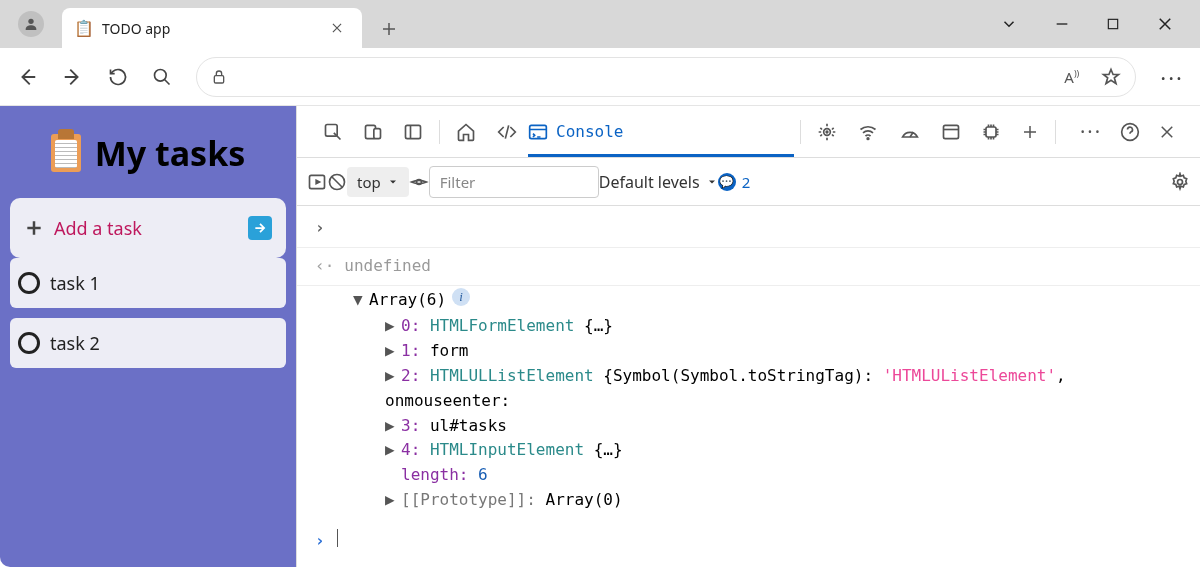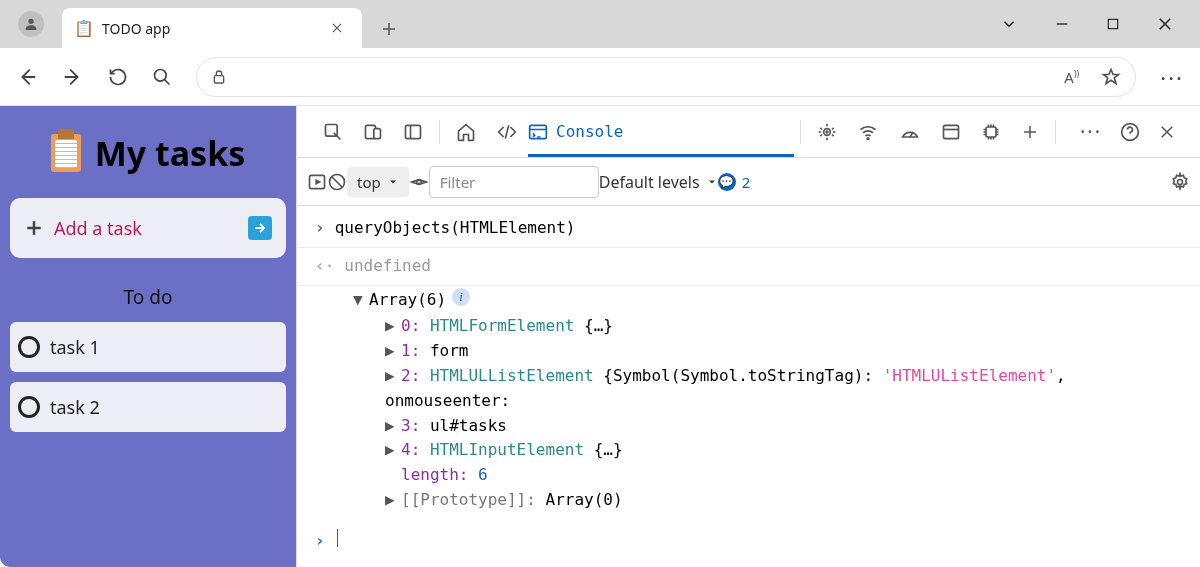--- a/index.html
+++ b/index.html
@@ -179,21 +179,20 @@
       <svg width="20" height="20" viewBox="0 0 24 24" stroke="#444" stroke-width="3">
           <path d="M12 4v16M4 12h16"></path>
         </svg>
       <span>Add a task</span>
       <span class="add-go">
           <svg width="14" height="14" viewBox="0 0 24 24" fill="none" stroke="white" stroke-width="3">
             <path d="M4 12h14M12 5l7 7-7 7"></path>
           </svg>
         </span>
     </div>
-    <div class="section-label">To do</div>
     <div class="task">
       <span class="task-circle"></span>
       <span>task 1</span>
     </div>
     <div class="task">
       <span class="task-circle"></span>
       <span>task 2</span>
     </div>
   </div>
 
@@ -331,21 +330,20 @@
           <svg width="20" height="20" viewBox="0 0 24 24" fill="none" stroke="currentColor" stroke-width="2">
             <circle cx="12" cy="12" r="3"></circle>
             <path d="M12 2l1 3 3-1 1 3 3 1-1 3 1 3-3 1-1 3-3-1-1 3-1-3-3 1-1-3-3-1 1-3-1-3 3-1 1-3 3 1z"></path>
           </svg>
         </span>
     </div>
 
     <div class="console">
       <div class="row bordered">
         <span class="prompt-in">›</span>
-        <span>queryObjects(HTMLElement)</span>
       </div>
       <div class="row bordered">
         <span class="prompt-out">‹·</span>
         <span class="muted">undefined</span>
       </div>
       <div class="row" style="padding-left:56px;">
         <span class="tri">▼</span>
         <span>Array(6)</span>
         <span class="info-i">i</span>
       </div>

